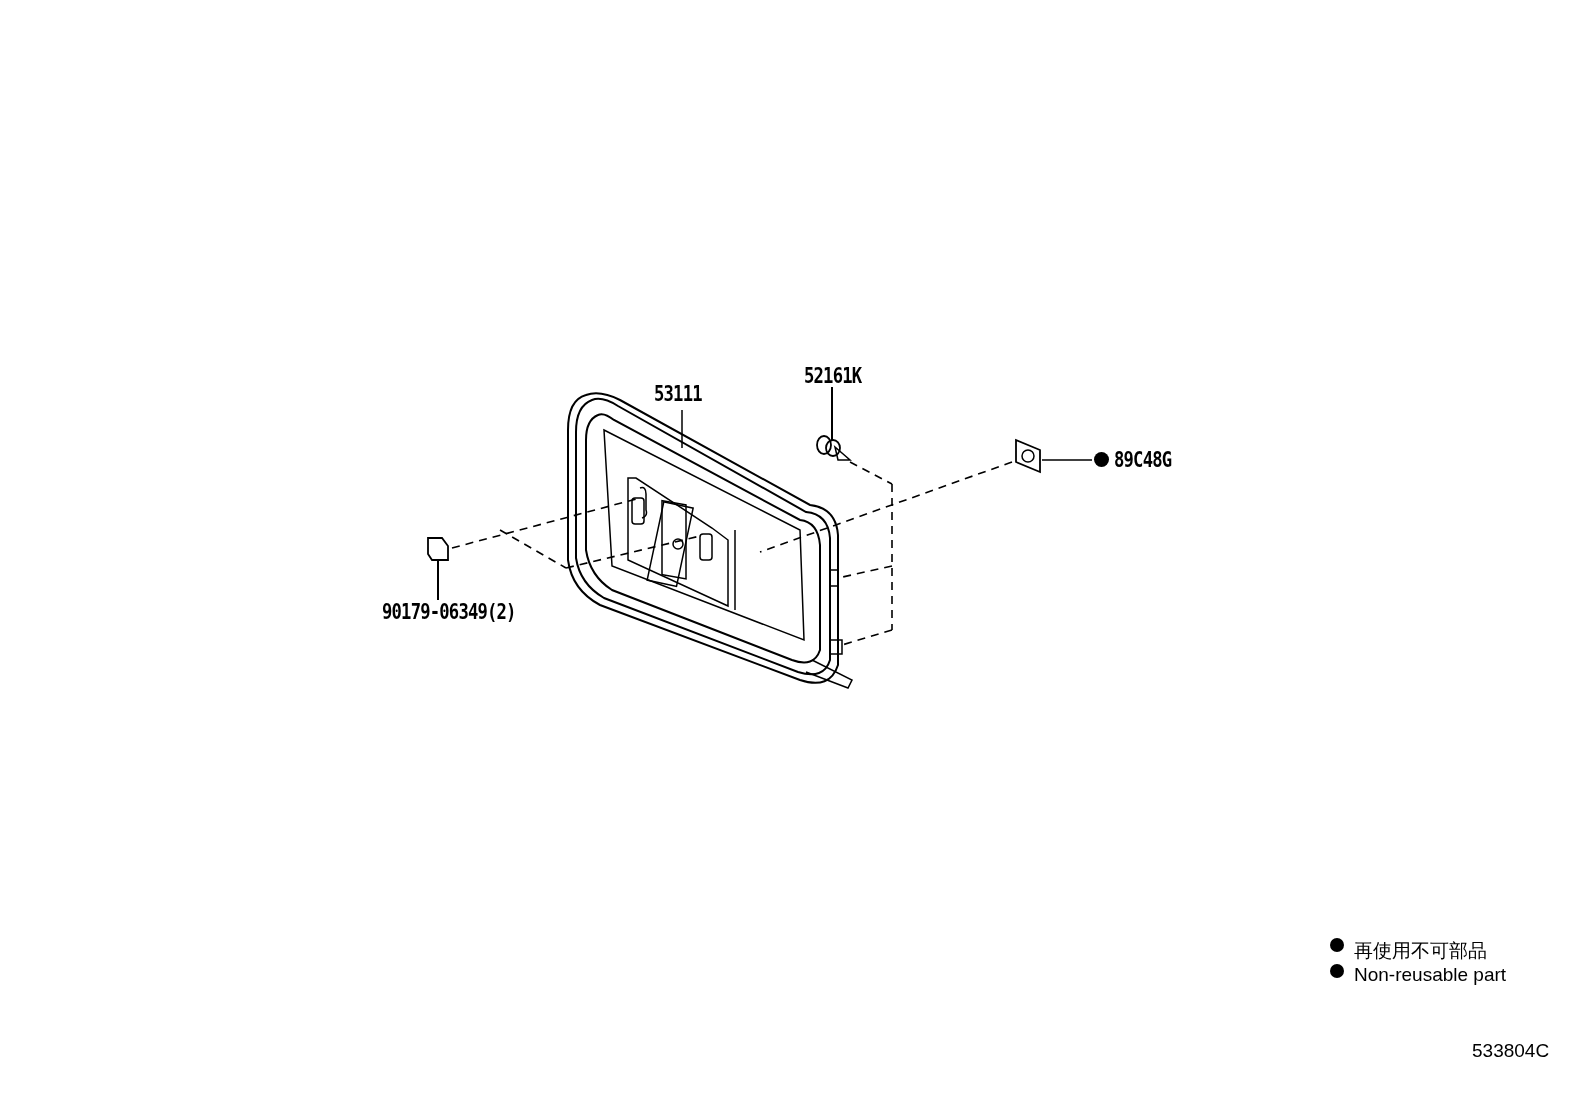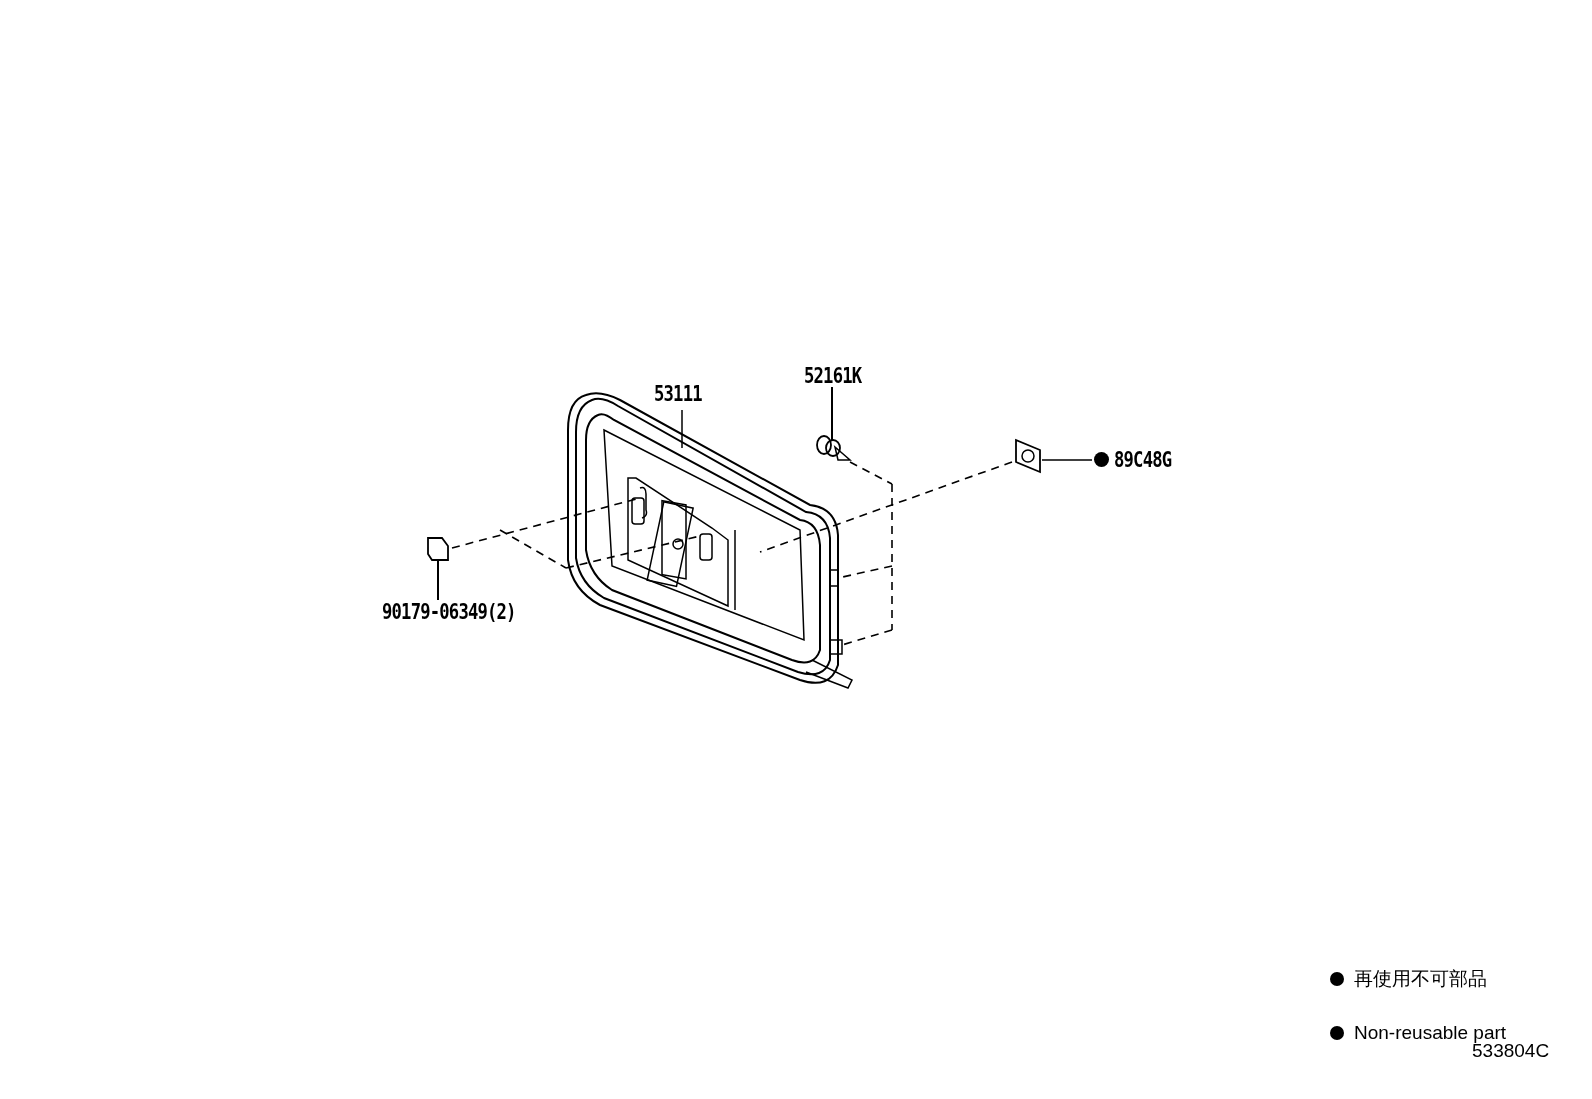--- a/index.html
+++ b/index.html
@@ -1,20 +1,20 @@
 <!DOCTYPE html>
 <html><head>
   <meta charset="utf-8">
   <style>
     html, body { margin: 0; padding: 0; background: #ffffff; }
     body { width: 1592px; height: 1099px; position: relative; overflow: hidden; font-family: "DejaVu Sans Mono", monospace; color: #000; }
     svg.drawing { position: absolute; left: 0; top: 0; }
     .callout { position: absolute; font-family: "DejaVu Sans Mono", monospace; font-size: 21px; font-weight: bold; letter-spacing: -1px; transform: scaleX(0.82); transform-origin: left top; white-space: nowrap; }
     .legend { position: absolute; left: 1330px; top: 938px; font-family: "Liberation Sans", sans-serif; font-size: 19px; }
-    .legend-row { display: flex; align-items: center; height: 26px; margin-top: 28px; }
+    .legend-row { display: flex; height: 26px; }
     .dot { width: 14px; height: 14px; border-radius: 50%; background: #000; margin-right: 10px; display: inline-block; }
     .figno { position: absolute; left: 1472px; top: 1040px; font-family: "Liberation Sans", sans-serif; font-size: 19px; text-align: center; }
     .np-dot { position: absolute; width: 15px; height: 15px; border-radius: 50%; background:#000; }
   </style>
 </head>
 <body>
 
 <svg class="drawing" width="1592" height="1099" viewBox="0 0 1592 1099" xmlns="http://www.w3.org/2000/svg" fill="none" stroke="#000" stroke-width="2">
 
   <g>

